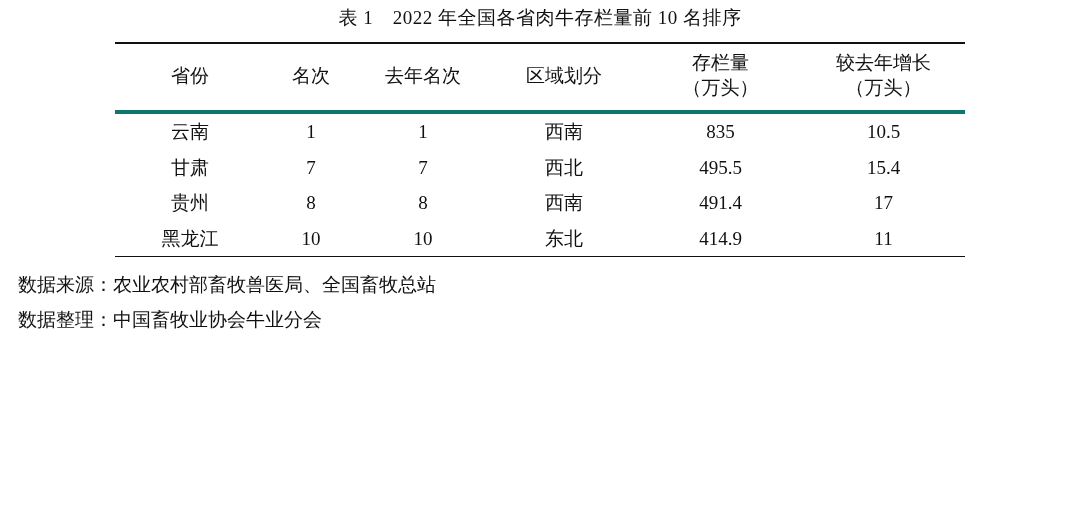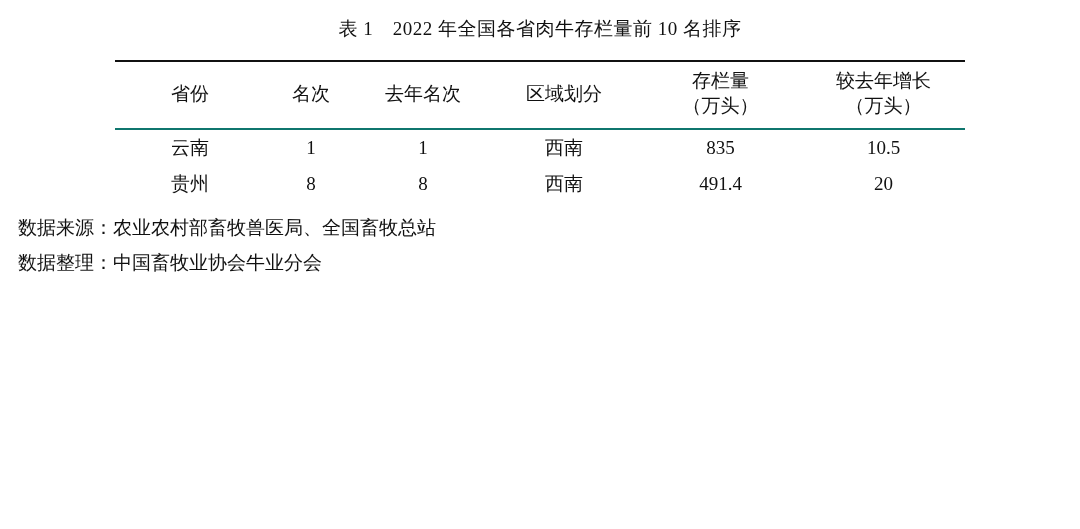--- a/index.html
+++ b/index.html
@@ -17,25 +17,25 @@
   .page {
     position: relative;
     width: 1080px;
     height: 529px;
     box-sizing: border-box;
   }
   .table-caption {
     text-align: center;
     font-size: 19px;
     letter-spacing: 0.5px;
-    padding-top: 16px;
+    padding-top: 5px;
     padding-bottom: 7px;
   }
   .table-wrap {
-    margin: 11px auto;
+    margin: 4px auto;
     width: 850px;
   }
   table.stat {
     width: 850px;
     border-collapse: collapse;
     table-layout: fixed;
   }
   table.stat col.c0 { width: 150px; }
   table.stat col.c1 { width: 92px; }
   table.stat col.c2 { width: 132px; }
@@ -48,21 +48,21 @@
     font-size: 19px;
     padding: 6px 4px 10px 4px;
     text-align: center;
     vertical-align: middle;
     line-height: 1.32;
   }
   .toprule td, .toprule th {
     border-top: 2px solid #111;
   }
   .midrule td, .midrule th {
-    border-top: 2px solid #0f766e;
+    border-top: 4px solid #0f766e;
   }
   .bottomrule td {
     border-bottom: 1.6px solid #111;
   }
   table.stat tbody td {
     font-size: 19px;
     text-align: center;
     padding: 4px 4px 4px 4px;
     line-height: 1.45;
     height: 27px;
@@ -74,21 +74,20 @@
     display: block;
   }
   .notes {
     margin-top: 10px;
     padding-left: 18px;
     font-size: 19px;
     line-height: 1.85;
   }
   .note-line {
     white-space: nowrap;
-    font-family: Liberation Mono, monospace;
   }
 </style>
 </head>
 <body>
 
 <div class="page">
 
   <div class="table-caption">表 1　2022 年全国各省肉牛存栏量前 10 名排序</div>
 
   <div class="table-wrap">
@@ -140,26 +139,42 @@
       <tbody>
         <tr class="midrule">
           <td>云南</td>
           <td>1</td>
           <td>1</td>
           <td>西南</td>
           <td>835</td>
           <td>10.5</td>
         </tr>
         <tr>
+          <td>甘肃</td>
+          <td>7</td>
+          <td>7</td>
+          <td>西北</td>
+          <td>495.5</td>
+          <td>15.4</td>
+        </tr>
+        <tr>
           <td>贵州</td>
           <td>8</td>
           <td>8</td>
           <td>西南</td>
           <td>491.4</td>
-          <td>20</td>
+          <td>17</td>
+        </tr>
+        <tr class="bottomrule">
+          <td>黑龙江</td>
+          <td>10</td>
+          <td>10</td>
+          <td>东北</td>
+          <td>414.9</td>
+          <td>11</td>
         </tr>
       </tbody>
     </table>
   </div>
 
   <div class="notes">
     <div class="note-line">数据来源：农业农村部畜牧兽医局、全国畜牧总站</div>
     <div class="note-line">数据整理：中国畜牧业协会牛业分会</div>
   </div>
 

